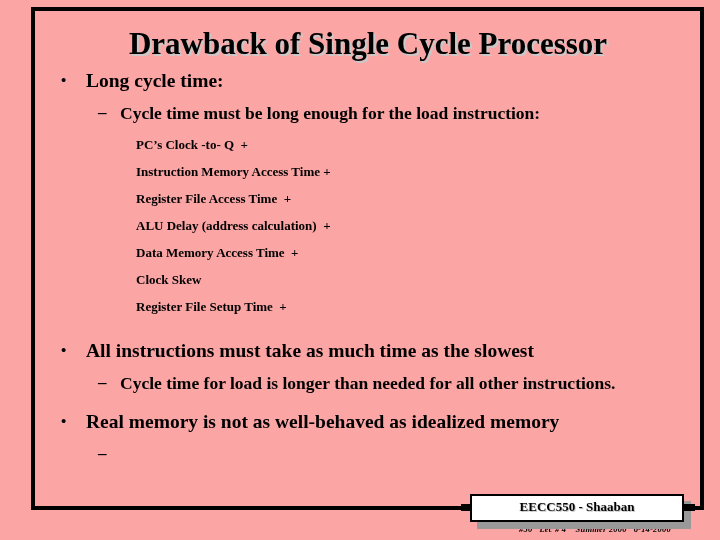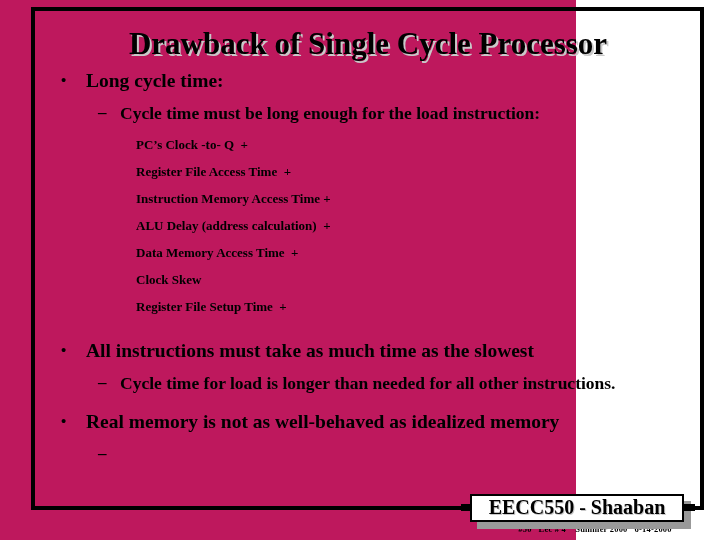--- a/index.html
+++ b/index.html
@@ -13,23 +13,23 @@
     overflow: hidden;
     font-family: "Liberation Serif", "DejaVu Serif", serif;
     color: #000000;
     position: relative;
   }
 
   #slide {
     position: absolute;
     left: 0;
     top: 0;
-    width: 576px;
+    width: 720px;
     height: 540px;
-    background: #be185d;
+    background: #fca5a5;
   }
 
   
   #frame {
     position: absolute;
     left: 31px;
     top: 7px;
     width: 673px;
     height: 503px;
     border-left: 4px solid #000;
@@ -137,21 +137,21 @@
     z-index: 1;
   }
   #footer-text {
     position: absolute;
     left: 0;
     top: 0;
     width: 214px;
     height: 28px;
     line-height: 26px;
     text-align: center;
-    font-size: 20px;
+    font-size: 13px;
     font-weight: bold;
     z-index: 4;
     text-shadow: 1px 1px 0 #c9c9c9;
     white-space: nowrap;
   }
   
   #footer-tab-left {
     position: absolute;
     left: -9px;
     top: 10px;
@@ -175,20 +175,21 @@
     position: absolute;
     left: 492px;
     top: 524px;
     width: 206px;
     text-align: center;
     font-size: 8.5px;
     font-weight: bold;
     font-family: "Liberation Serif", "DejaVu Serif", serif;
     letter-spacing: 0.2px;
     white-space: pre;
+    font-style: italic;
   }
 </style>
 </head>
 <body>
 
 <div id="slide">
 
   <div id="frame"></div>
 
   <div id="title">Drawback of Single Cycle Processor</div>
@@ -203,22 +204,22 @@
     <div class="spacer-sm"></div>
 
     <div class="lvl2">
       <span class="bullet">–</span>
       <span>Cycle time must be long enough for the load instruction:</span>
     </div>
 
     <div class="spacer-sm"></div>
 
     <div class="lvl3">PC’s Clock -to- Q  +</div>
+    <div class="lvl3">Instruction Memory Access Time +</div>
     <div class="lvl3">Register File Access Time  +</div>
-    <div class="lvl3">Instruction Memory Access Time +</div>
     <div class="lvl3">ALU Delay (address calculation)  +</div>
     <div class="lvl3">Data Memory Access Time  +</div>
     <div class="lvl3">Clock Skew</div>
     <div class="lvl3">Register File Setup Time  +</div>
 
     <div class="spacer-lg"></div>
 
     <div class="lvl1">
       <span class="bullet">•</span>
       <span>All instructions must take as much time as the slowest</span>

